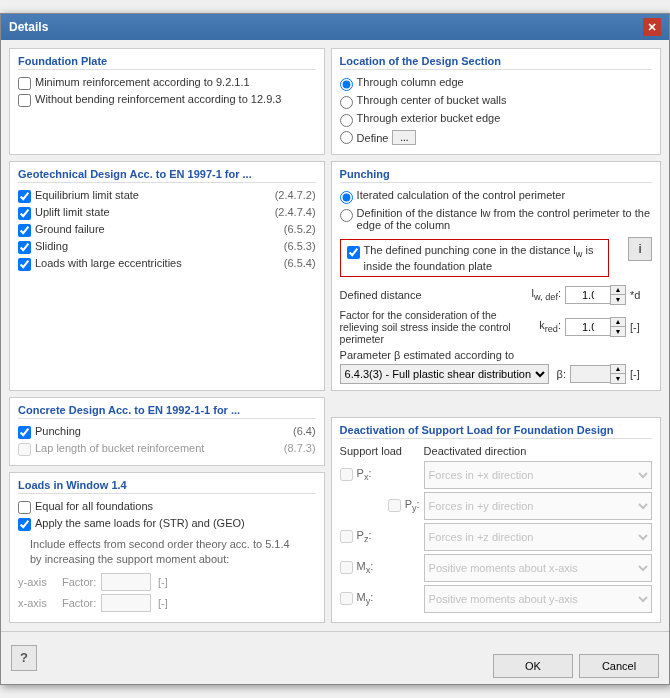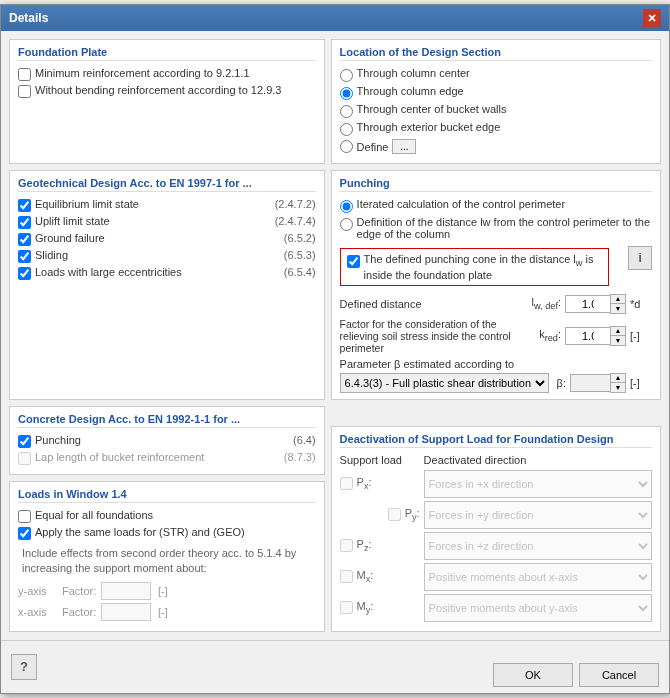--- a/index.html
+++ b/index.html
@@ -220,21 +220,21 @@
       color: #333;
       margin-left: 4px;
     }
     
     .loads-panel {
       padding: 6px 8px;
     }
     .second-order-text {
       font-size: 11px;
       color: #666;
-      margin: 6px 4px;
+      margin: 6px 12px;
       line-height: 1.4;
     }
     .factor-row {
       display: flex;
       align-items: center;
       gap: 4px;
       margin-bottom: 3px;
     }
     .factor-label {
       font-size: 11px;
@@ -341,24 +341,20 @@
         <label for="min-reinf" class="checkbox-label">Minimum reinforcement according to 9.2.1.1</label>
       </div>
       <div class="checkbox-row">
         <input type="checkbox" id="without-bending" style="">
         <label for="without-bending" class="checkbox-label">Without bending reinforcement according to 12.9.3</label>
       </div>
     </div>
 
     <div class="panel">
       <div class="panel-title">Location of the Design Section</div>
-      <div class="radio-row">
-        <input type="radio" name="location" id="through-col-center" style="">
-        <label for="through-col-center" class="radio-label">Through column center</label>
-      </div>
       <div class="radio-row">
         <input type="radio" name="location" id="through-col-edge" checked="" style="">
         <label for="through-col-edge" class="radio-label">Through column edge</label>
       </div>
       <div class="radio-row">
         <input type="radio" name="location" id="through-bucket-center" style="">
         <label for="through-bucket-center" class="radio-label">Through center of bucket walls</label>
       </div>
       <div class="radio-row">
         <input type="radio" name="location" id="through-bucket-edge" style="">

